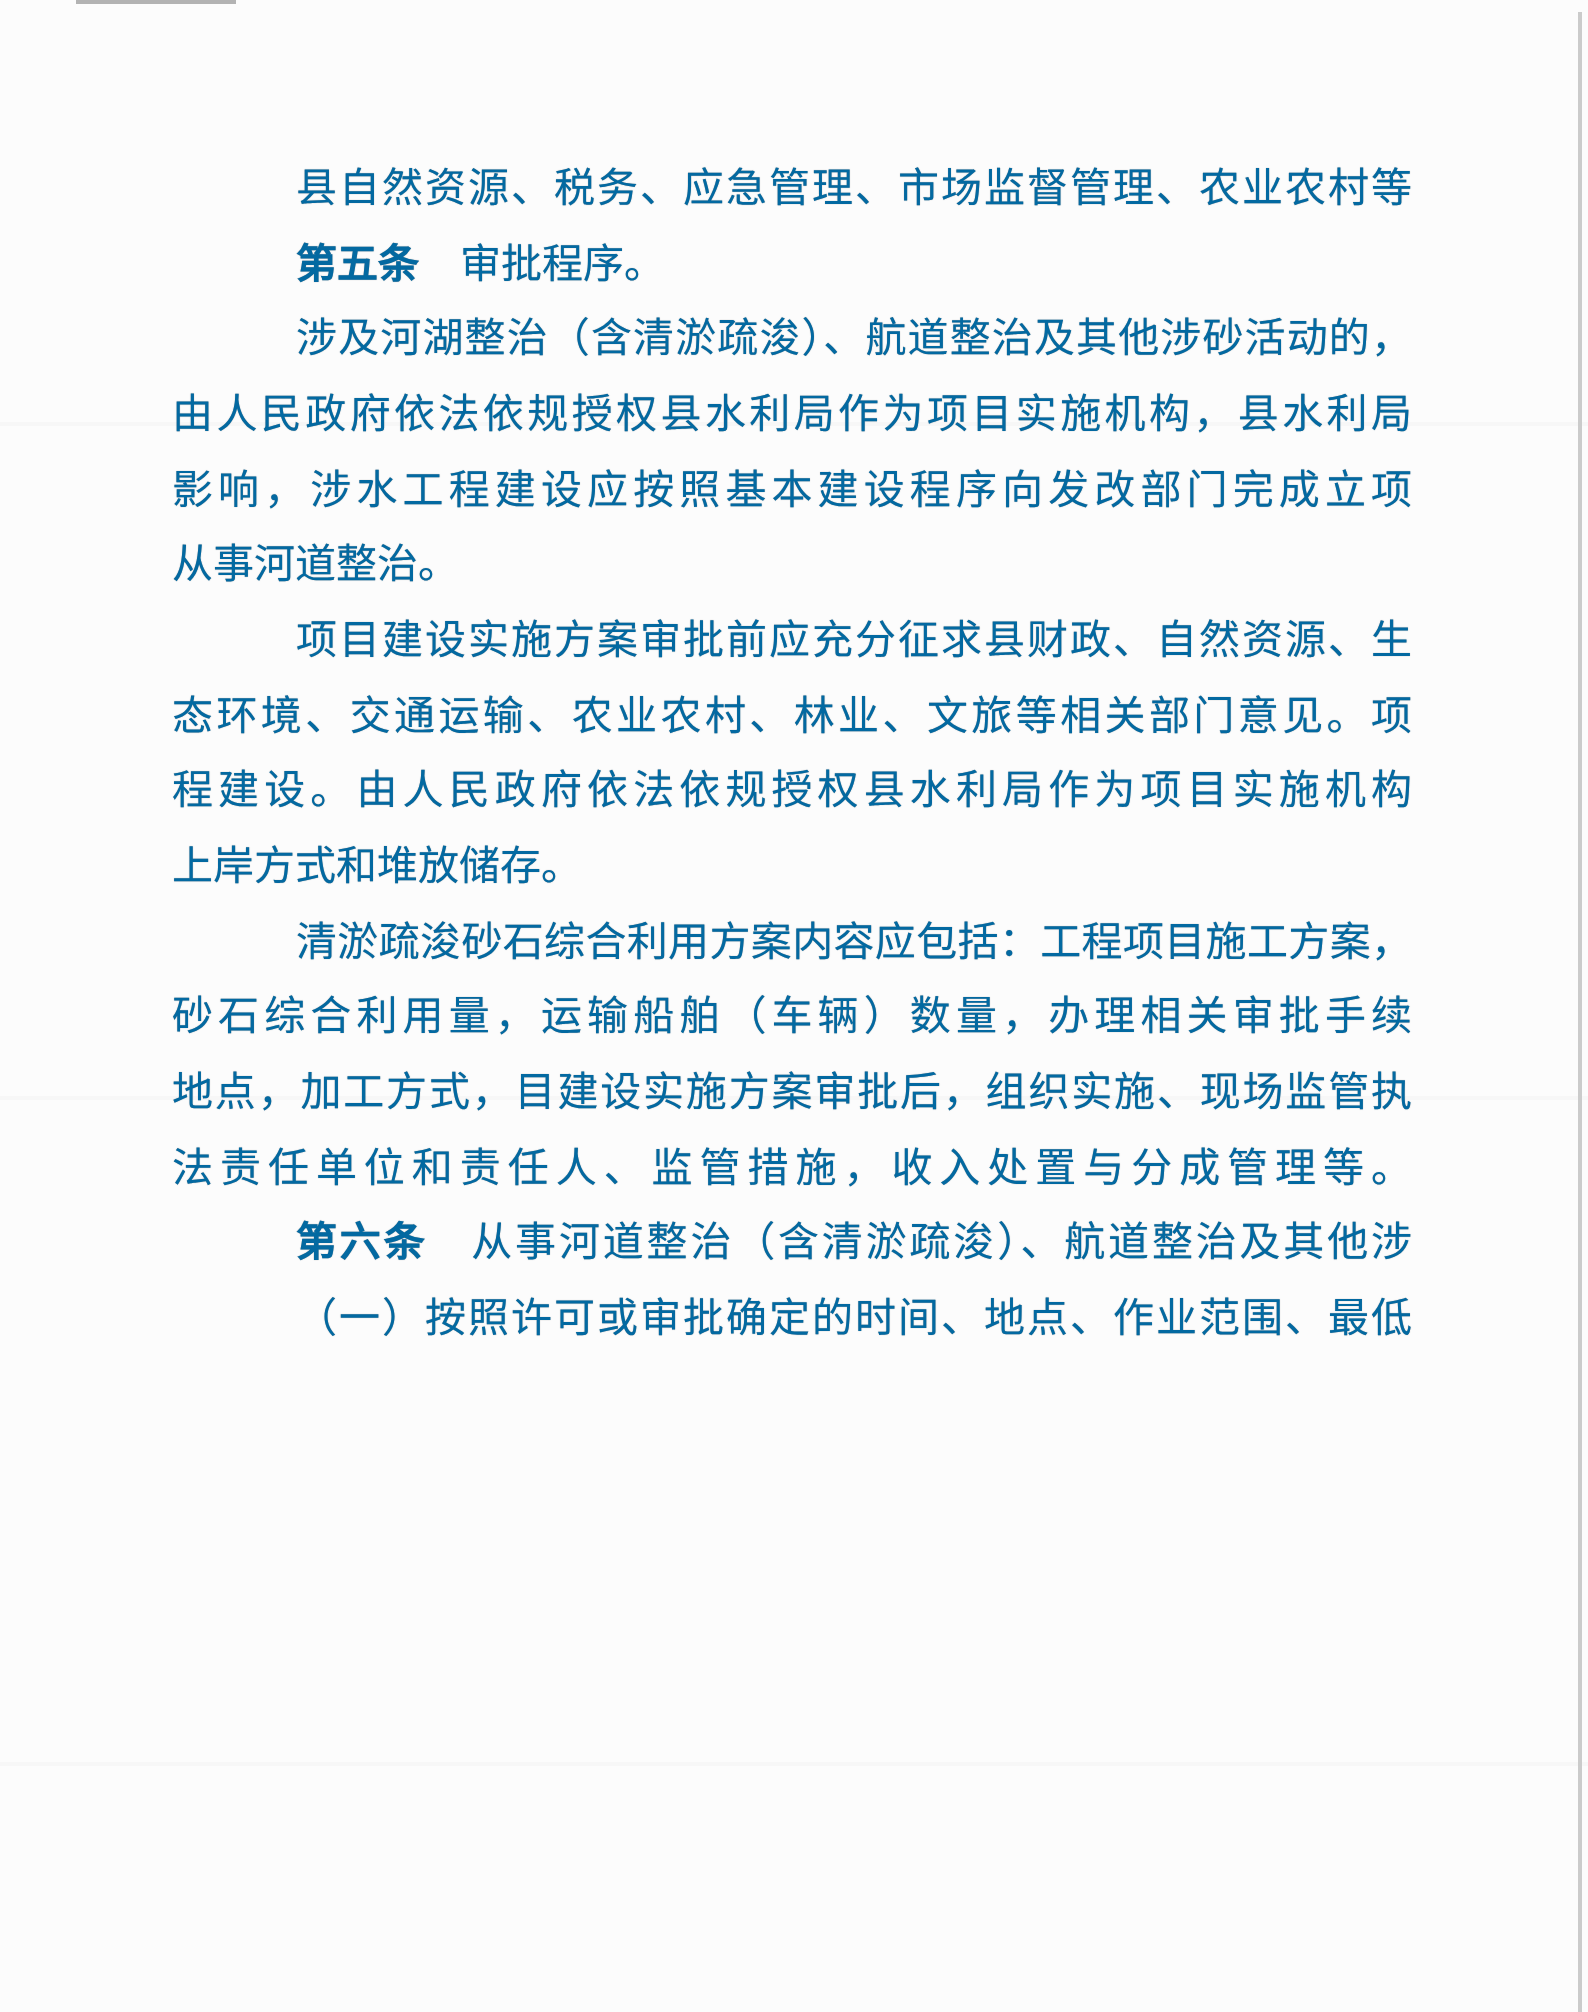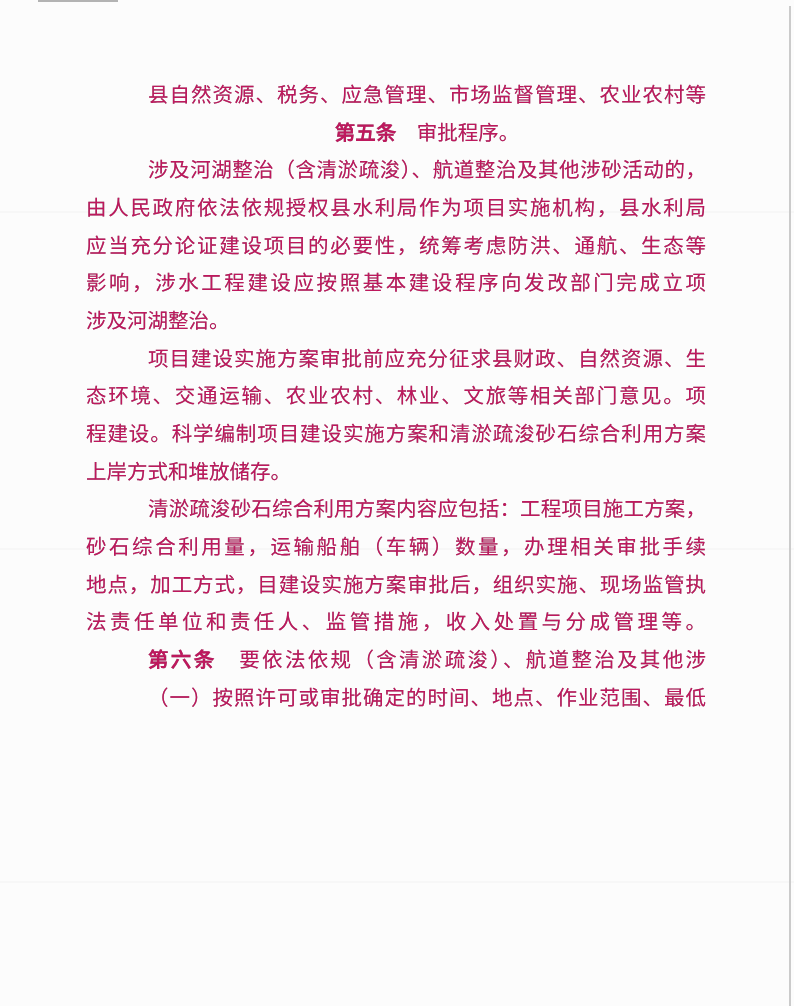--- a/index.html
+++ b/index.html
@@ -7,21 +7,21 @@
     padding: 0;
     background: #fcfcfc;
   }
   .page {
     position: relative;
     width: 794px;
     height: 1006px;
     background: #fcfcfc;
     overflow: hidden;
     font-family: "Liberation Serif", "DejaVu Serif", serif;
-    color: #be185d;
+    color: #0369a1;
   }
   .text-block {
     position: absolute;
     left: 86px;
     top: 77px;
     width: 620px;
   }
   .line {
     font-size: 20.5px;
     line-height: 37.68px;
@@ -30,21 +30,20 @@
     text-align: left;
     text-shadow: 0 0 0.5px rgba(70,70,70,0.55);
   }
   .line.justify {
     text-align: justify;
     text-align-last: justify;
     text-justify: inter-character;
   }
   .line.indent {
     text-indent: 62px;
-    text-align: center;
   }
   .bold {
     font-weight: 700;
   }
   .edge-line-right {
     position: absolute;
     left: 789px;
     top: 6px;
     width: 2px;
     height: 1000px;
@@ -75,28 +74,27 @@
 <div class="page">
   <div class="artifact-top"></div>
   <div class="scan-band band-1"></div>
   <div class="scan-band band-2"></div>
   <div class="scan-band band-3"></div>
   <div class="text-block">
       <div class="line indent justify"><span>县自然资源、税务、应急管理、市场监督管理、农业农村等</span></div>
       <div class="line indent"><span class="bold">第五条</span><span>　审批程序。</span></div>
       <div class="line indent justify"><span>涉及河湖整治（含清淤疏浚）、航道整治及其他涉砂活动的，</span></div>
       <div class="line justify"><span>由人民政府依法依规授权县水利局作为项目实施机构，县水利局</span></div>
-      <div class="line justify"><span>应当充分论证建设项目的必要性，统筹考虑防洪、通航、生态等</span></div>
       <div class="line justify"><span>影响，涉水工程建设应按照基本建设程序向发改部门完成立项</span></div>
-      <div class="line"><span>涉及河湖整治。</span></div>
+      <div class="line"><span>从事河道整治。</span></div>
       <div class="line indent justify"><span>项目建设实施方案审批前应充分征求县财政、自然资源、生</span></div>
       <div class="line justify"><span>态环境、交通运输、农业农村、林业、文旅等相关部门意见。项</span></div>
-      <div class="line justify"><span>程建设。科学编制项目建设实施方案和清淤疏浚砂石综合利用方案</span></div>
+      <div class="line justify"><span>程建设。由人民政府依法依规授权县水利局作为项目实施机构</span></div>
       <div class="line"><span>上岸方式和堆放储存。</span></div>
       <div class="line indent justify"><span>清淤疏浚砂石综合利用方案内容应包括：工程项目施工方案，</span></div>
       <div class="line justify"><span>砂石综合利用量，运输船舶（车辆）数量，办理相关审批手续</span></div>
       <div class="line justify"><span>地点，加工方式，目建设实施方案审批后，组织实施、现场监管执</span></div>
       <div class="line justify"><span>法责任单位和责任人、监管措施，收入处置与分成管理等。</span></div>
-      <div class="line indent justify"><span class="bold">第六条</span><span>　要依法依规（含清淤疏浚）、航道整治及其他涉</span></div>
+      <div class="line indent justify"><span class="bold">第六条</span><span>　从事河道整治（含清淤疏浚）、航道整治及其他涉</span></div>
       <div class="line indent justify"><span>（一）按照许可或审批确定的时间、地点、作业范围、最低</span></div>
     </div>
   <div class="edge-line-right"></div>
 </div>
 
 </body></html>

